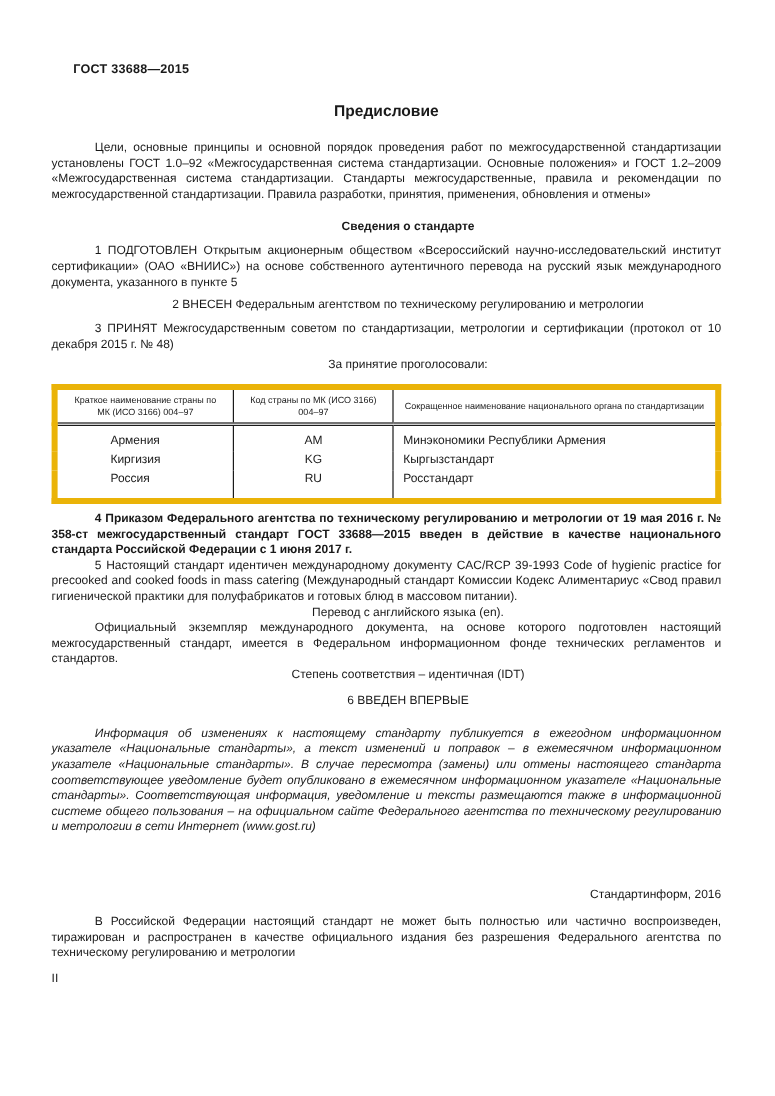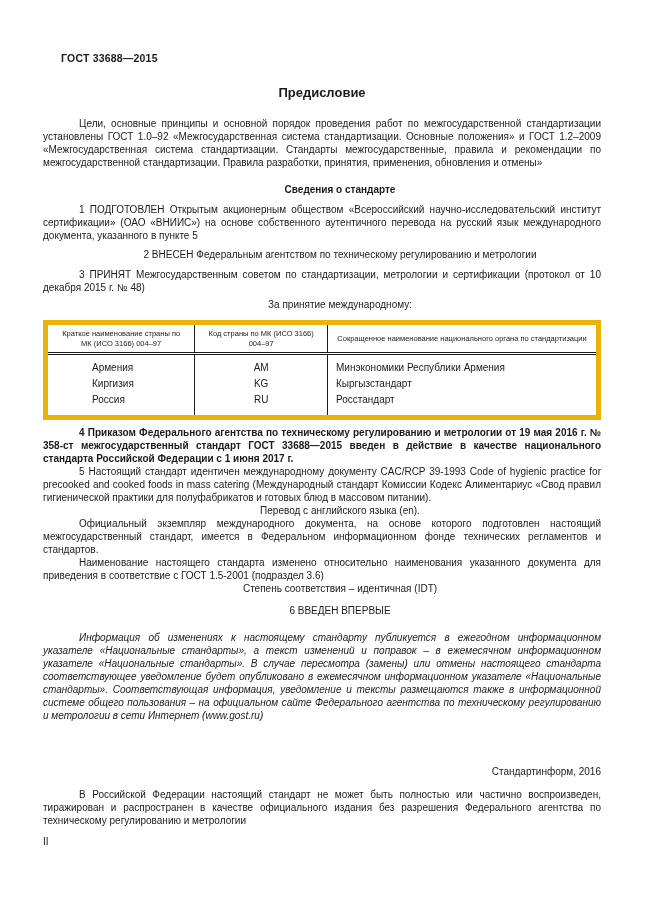--- a/index.html
+++ b/index.html
@@ -94,21 +94,21 @@
   <p class="body intro">Цели, основные принципы и основной порядок проведения работ по межгосударственной стандарти­зации установлены ГОСТ 1.0–92 «Межгосударственная система стандартизации. Основные положения» и ГОСТ 1.2–2009 «Межгосударственная система стандартизации. Стандарты межгосударственные, правила и рекомендации по межгосударственной стандартизации. Правила разработки, принятия, применения, обновления и отмены»</p>
 
   <p class="body bold left heading-info">Сведения о стандарте</p>
 
   <p class="body clause-1">1 ПОДГОТОВЛЕН Открытым акционерным обществом «Всероссийский научно-исследователь­ский институт сертификации» (ОАО «ВНИИС») на основе собственного аутентичного перевода на русский язык международного документа, указанного в пункте 5</p>
 
   <p class="body left clause-2">2 ВНЕСЕН Федеральным агентством по техническому регулированию и метрологии</p>
 
   <p class="body clause-3">3 ПРИНЯТ Межгосударственным советом по стандартизации, метрологии и сертификации (про­токол от 10 декабря 2015 г. № 48)</p>
 
-  <p class="body left vote-lead">За принятие международному:</p>
+  <p class="body left vote-lead">За принятие проголосовали:</p>
 
   <table class="vote">
     <colgroup>
       <col style="width:27%">
       <col style="width:24%">
       <col style="width:49%">
     </colgroup>
     <thead>
       <tr>
         <th>Краткое наименование страны по МК (ИСО 3166) 004–97</th>
@@ -136,21 +136,20 @@
   </table>
 
   <p class="body clause-4">4 Приказом Федерального агентства по техническому регулированию и метрологии от 19 мая 2016 г. № 358-ст межгосударственный стандарт ГОСТ 33688—2015 введен в действие в качестве национального стандарта Российской Федерации с 1 июня 2017 г.</p>
 
   <p class="body">5 Настоящий стандарт идентичен международному документу CAC/RCP 39-1993 Code of hygienic practice for precooked and cooked foods in mass catering (Международный стандарт Комиссии Кодекс Али­ментариус «Свод правил гигиенической практики для полуфабрикатов и готовых блюд в массовом питании).</p>
 
   <p class="body left">Перевод с английского языка (en).</p>
 
   <p class="body">Официальный экземпляр международного документа, на основе которого подготовлен настоящий межгосударственный стандарт, имеется в Федеральном информационном фонде технических регламен­тов и стандартов.</p>
 
-  <p class="body">Наименование настоящего стандарта изменено относительно наименования указанного документа для приведения в соответствие с ГОСТ 1.5-2001 (подраздел 3.6)</p>
 
   <p class="body left">Степень соответствия – идентичная (IDT)</p>
 
   <p class="body left clause-6">6 ВВЕДЕН ВПЕРВЫЕ</p>
 
   <p class="body changes">Информация об изменениях к настоящему стандарту публикуется в ежегодном информационном указателе «Национальные стандарты», а текст изменений и поправок – в ежемесячном информацион­ном указателе «Национальные стандарты». В случае пересмотра (замены) или отмены настоящего стандарта соответствующее уведомление будет опубликовано в ежемесячном информационном указателе «Национальные стандарты». Соответствующая информация, уведомление и тексты размещаются также в информационной системе общего пользования – на официальном сайте Фе­дерального агентства по техническому регулированию и метрологии в сети Интернет (www.gost.ru)</p>
 
   <div class="publisher">Стандартинформ, 2016</div>
 
   <p class="body copyright">В Российской Федерации настоящий стандарт не может быть полностью или частично воспроиз­веден, тиражирован и распространен в качестве официального издания без разрешения Федерального агентства по техническому регулированию и метрологии</p>

